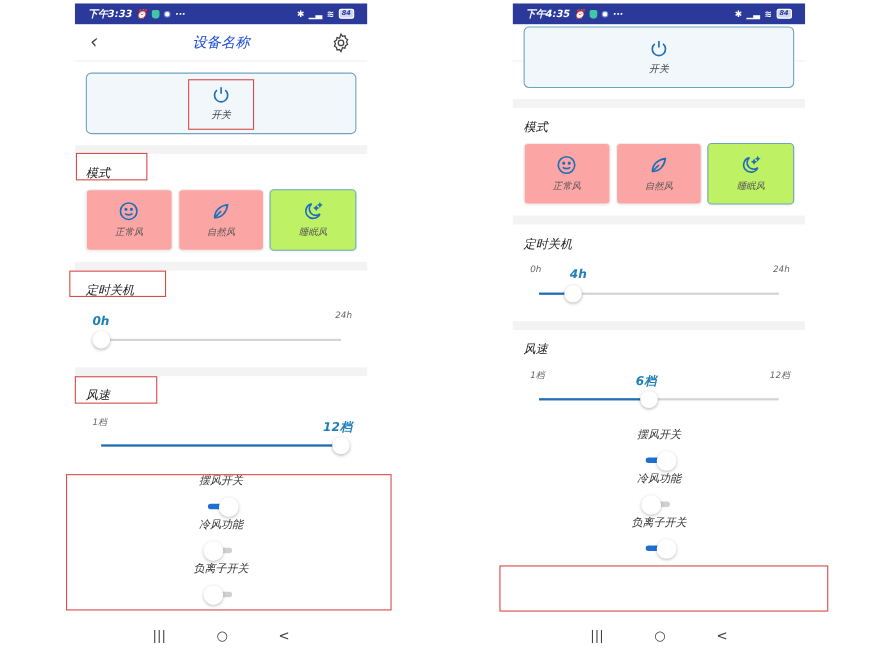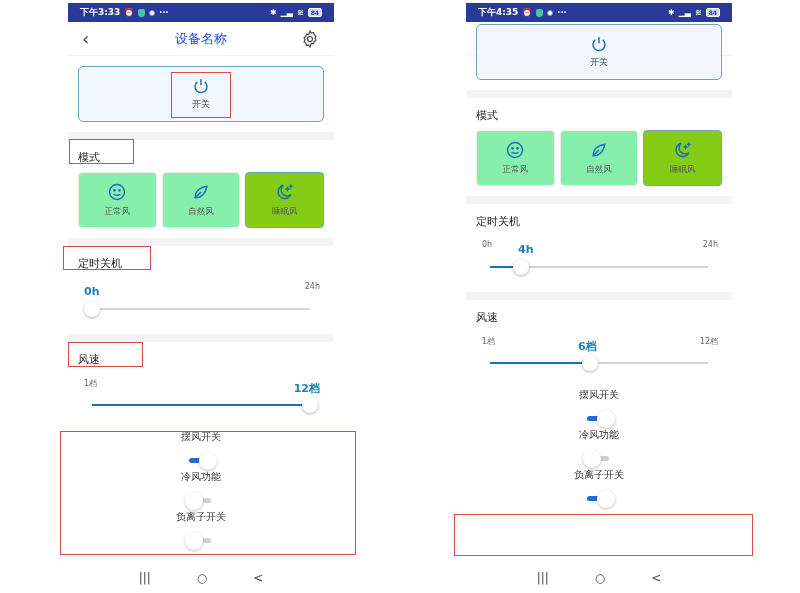--- a/index.html
+++ b/index.html
@@ -3,21 +3,21 @@
 <meta charset="utf-8">
 <style>
   * { box-sizing: border-box; margin: 0; padding: 0; }
   body {
     width: 800px; height: 593px; background: #ffffff;
     font-family: "DejaVu Sans", "Liberation Sans", sans-serif;
     position: relative; overflow: hidden; color: #333;
   }
   .phone {
     position: absolute; top: 3px; width: 266px; height: 590px;
-    background: #fff; overflow: hidden;
+    background: #fff; overflow: hidden; font-style: italic;
   }
   .phone.left { left: 68px; }
   .phone.right { left: 466px; }
   .statusbar {
     height: 19px; background: #2b3a9a; color: #fff;
     display: flex; align-items: center; justify-content: space-between;
     padding: 0 12px; font-size: 9px; font-weight: bold;
   }
   .statusbar .sb-left, .statusbar .sb-right { display: flex; align-items: center; gap: 4px; }
   .sb-icon { font-size: 8px; line-height: 1; }
@@ -35,25 +35,25 @@
   .power-card {
     margin: 10px 10px 0 10px; height: 56px; border: 1.5px solid #6fa4c0;
     border-radius: 5px; background: #f1f7fb; display: flex; flex-direction: column;
     align-items: center; justify-content: center; gap: 3px; cursor: pointer;
   }
   .power-card .lbl { font-size: 9px; color: #444; }
   .gap-bar { height: 8px; background: #f3f3f3; margin-top: 10px; }
   .section-title { font-size: 11px; color: #222; padding: 10px 10px 0 10px; height: 26px; }
   .modes { display: flex; gap: 5px; padding: 6px 10px 0 10px; }
   .mode {
-    flex: 1; height: 56px; border: 1px solid #eee; border-radius: 4px; background: #86efac;
+    flex: 1; height: 56px; border: 1px solid #eee; border-radius: 4px; background: #fca5a5;
     display: flex; flex-direction: column; align-items: center; justify-content: center; gap: 4px;
     box-shadow: 0 1px 2px rgba(0,0,0,0.05); cursor: pointer;
   }
-  .mode.active { border: 1.5px solid #6fa4c0; background: #84cc16; }
+  .mode.active { border: 1.5px solid #6fa4c0; background: #bef264; }
   .mode .lbl { font-size: 8.5px; color: #555; }
   .slider-block { position: relative; height: 62px; padding: 0 12px; text-align: right; }
   .slider-labels { position: relative; height: 24px; }
   .slider-labels .min { position: absolute; left: 4px; top: 10px; font-size: 8px; color: #666; }
   .slider-labels .max { position: absolute; right: 2px; top: 10px; font-size: 8px; color: #666; }
   .slider-labels .val { position: absolute; top: 13px; font-size: 11px; color: #1f7fb8; font-weight: bold; }
   .track { position: relative; height: 2px; background: #d4d4d4; margin: 12px 12px 0 12px; }
   .track .fill { position: absolute; left: 0; top: 0; height: 2px; background: #1f6fb8; }
   .thumb {
     position: absolute; top: -7px; width: 16px; height: 16px; border-radius: 50%;

